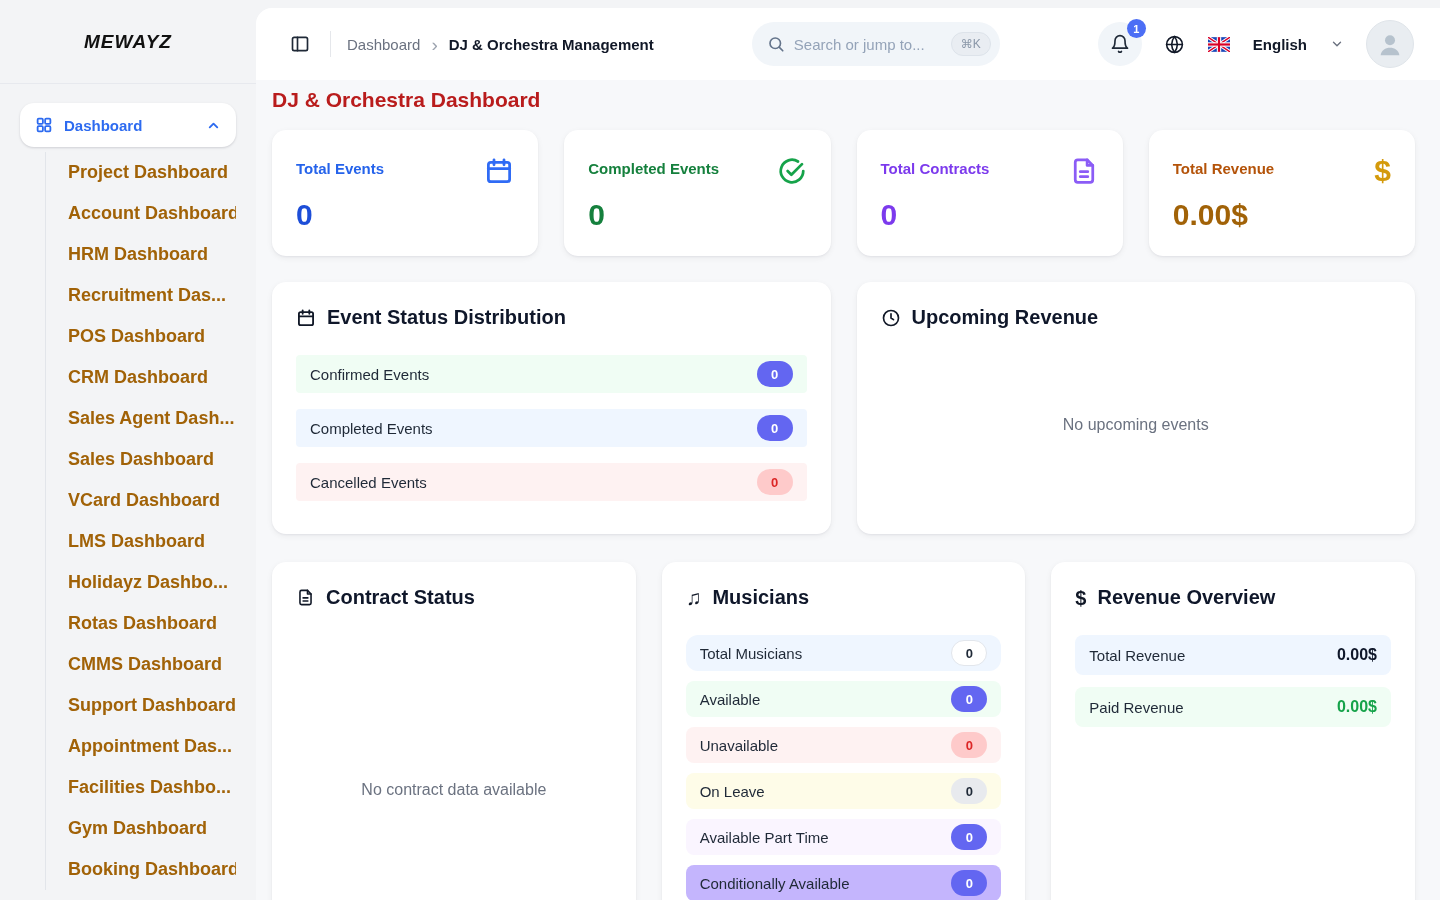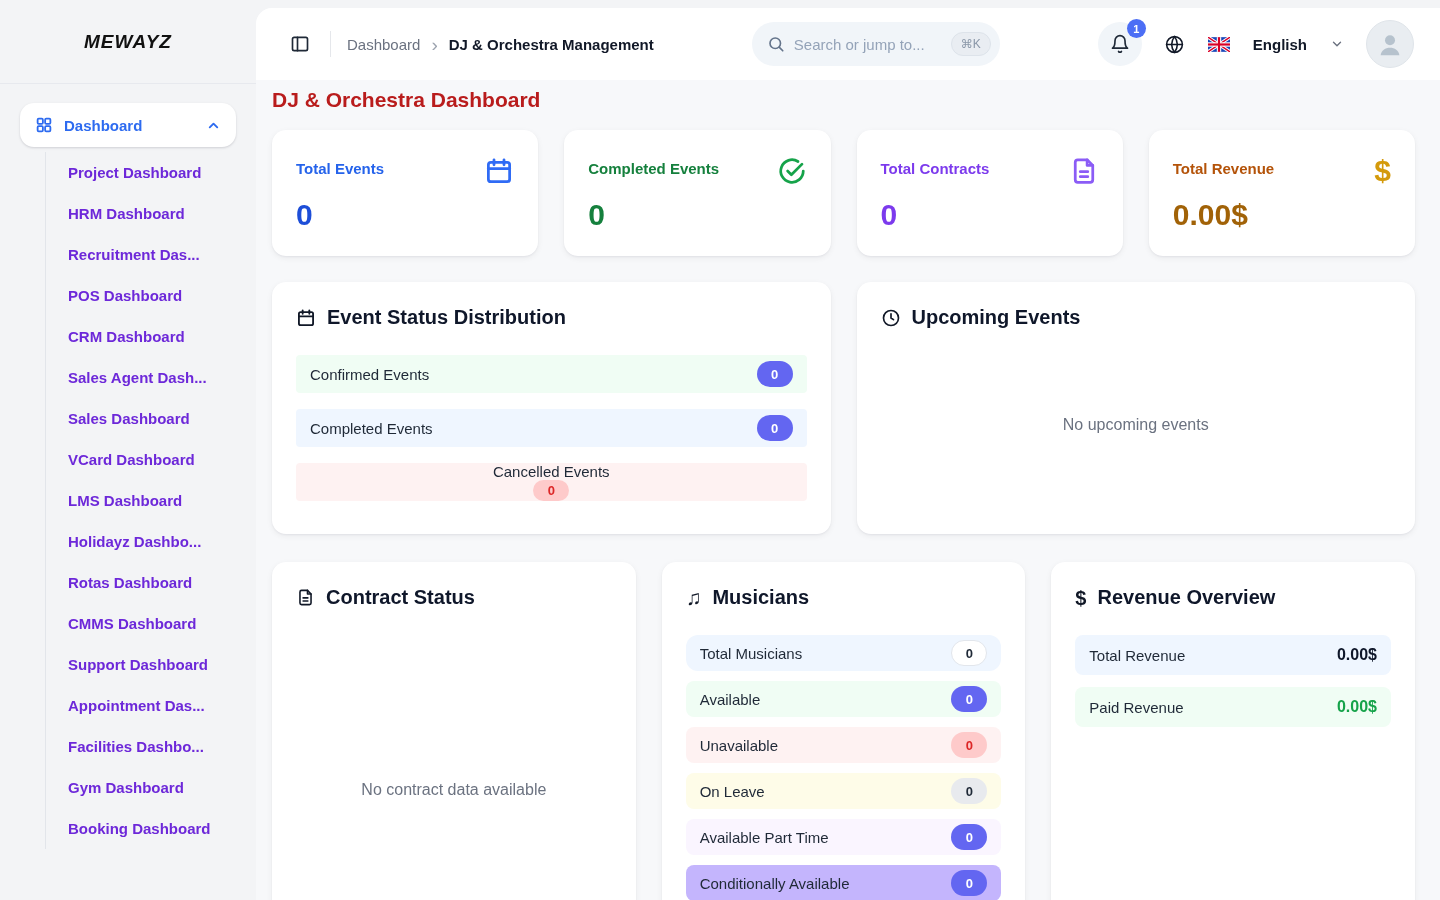--- a/index.html
+++ b/index.html
@@ -13,21 +13,21 @@
   
   .sidebar { position:absolute; left:0; top:0; width:256px; height:900px; background:#f3f4f6; z-index:2; }
   .logo-wrap { height:84px; display:flex; align-items:center; justify-content:center; border-bottom:1px solid #e7e9ee; }
   .logo { font-size:19px; font-weight:800; font-style:italic; letter-spacing:1px; color:#111111; cursor:pointer; }
   .nav { padding:19px 20px 0 20px; }
   .group-btn { background:#ffffff; border-radius:14px; height:44px; display:flex; align-items:center; gap:11px;
     padding:0 15px; font-size:15px; font-weight:700; cursor:pointer;
     box-shadow:0 1px 2px rgba(16,24,40,.06), 0 1px 3px rgba(16,24,40,.10); }
   .group-btn .chev { margin-left:auto; }
   .subnav { margin-left:25px; border-left:1px solid #e2e5ea; padding-left:22px; margin-top:5px; }
-  .subnav .item { height:41px; line-height:41px; font-size:15px; font-weight:700; color:#6d28d9; cursor:pointer;
+  .subnav .item { height:41px; line-height:41px; font-size:18px; font-weight:700; color:#a16207; cursor:pointer;
     white-space:nowrap; overflow:hidden; }
 
   
   .main { position:absolute; left:256px; top:8px; right:0; bottom:0; background:#f7f8fa;
     border-top-left-radius:16px; overflow:hidden; }
 
   
   .header { height:72px; background:#ffffff; display:flex; align-items:center; padding:0 26px 0 26px; }
   .icon-btn { width:36px; height:36px; display:flex; align-items:center; justify-content:center; cursor:pointer; color:#1f2937; }
   .h-divider { width:1px; height:26px; background:#e5e7eb; margin:0 16px 0 12px; }
@@ -113,20 +113,21 @@
       </span>
       <span>Dashboard</span>
       <span class="chev">
         <svg width="15" height="15" viewBox="0 0 24 24" fill="none" stroke="currentColor" stroke-width="3" stroke-linecap="round" stroke-linejoin="round">
             <polyline points="6 15 12 9 18 15"></polyline>
           </svg>
       </span>
     </div>
     <div class="subnav">
       <div class="item">Project Dashboard</div>
+      <div class="item">Account Dashboard</div>
       <div class="item">HRM Dashboard</div>
       <div class="item">Recruitment Das...</div>
       <div class="item">POS Dashboard</div>
       <div class="item">CRM Dashboard</div>
       <div class="item">Sales Agent Dash...</div>
       <div class="item">Sales Dashboard</div>
       <div class="item">VCard Dashboard</div>
       <div class="item">LMS Dashboard</div>
       <div class="item">Holidayz Dashbo...</div>
       <div class="item">Rotas Dashboard</div>
@@ -286,35 +287,35 @@
           <span class="panel-title">Event Status Distribution</span>
         </div>
         <div class="status-row" style="background: rgb(240, 253, 244);">
           <span class="status-label">Confirmed Events</span>
           <span class="pill" style="background: rgb(99, 102, 241); color: rgb(255, 255, 255);">0</span>
         </div>
         <div class="status-row" style="background: rgb(239, 246, 255);">
           <span class="status-label">Completed Events</span>
           <span class="pill" style="background: rgb(99, 102, 241); color: rgb(255, 255, 255);">0</span>
         </div>
-        <div class="status-row" style="background: rgb(254, 242, 242); flex-direction: column;">
+        <div class="status-row" style="background: rgb(254, 242, 242);">
           <span class="status-label">Cancelled Events</span>
           <span class="pill" style="background: rgb(254, 202, 202); color: rgb(220, 38, 38);">0</span>
         </div>
       </div>
 
       <div class="card panel mid-panel">
         <div class="panel-head">
           <span style="color:#111827;">
             <svg width="20" height="20" viewBox="0 0 24 24" fill="none" stroke="currentColor" stroke-width="2" stroke-linecap="round" stroke-linejoin="round">
               <circle cx="12" cy="12" r="9"></circle>
                 <polyline points="12 7 12 12 15 14"></polyline>
             </svg>
           </span>
-          <span class="panel-title">Upcoming Events</span>
+          <span class="panel-title">Upcoming Revenue</span>
         </div>
         <div class="empty empty-mid">No upcoming events</div>
       </div>
     </div>
 
     <div class="bottom-grid">
       <div class="card panel bottom-panel">
         <div class="panel-head">
           <span style="color:#111827;">
             <svg width="19" height="19" viewBox="0 0 24 24" fill="none" stroke="currentColor" stroke-width="2" stroke-linecap="round" stroke-linejoin="round">

